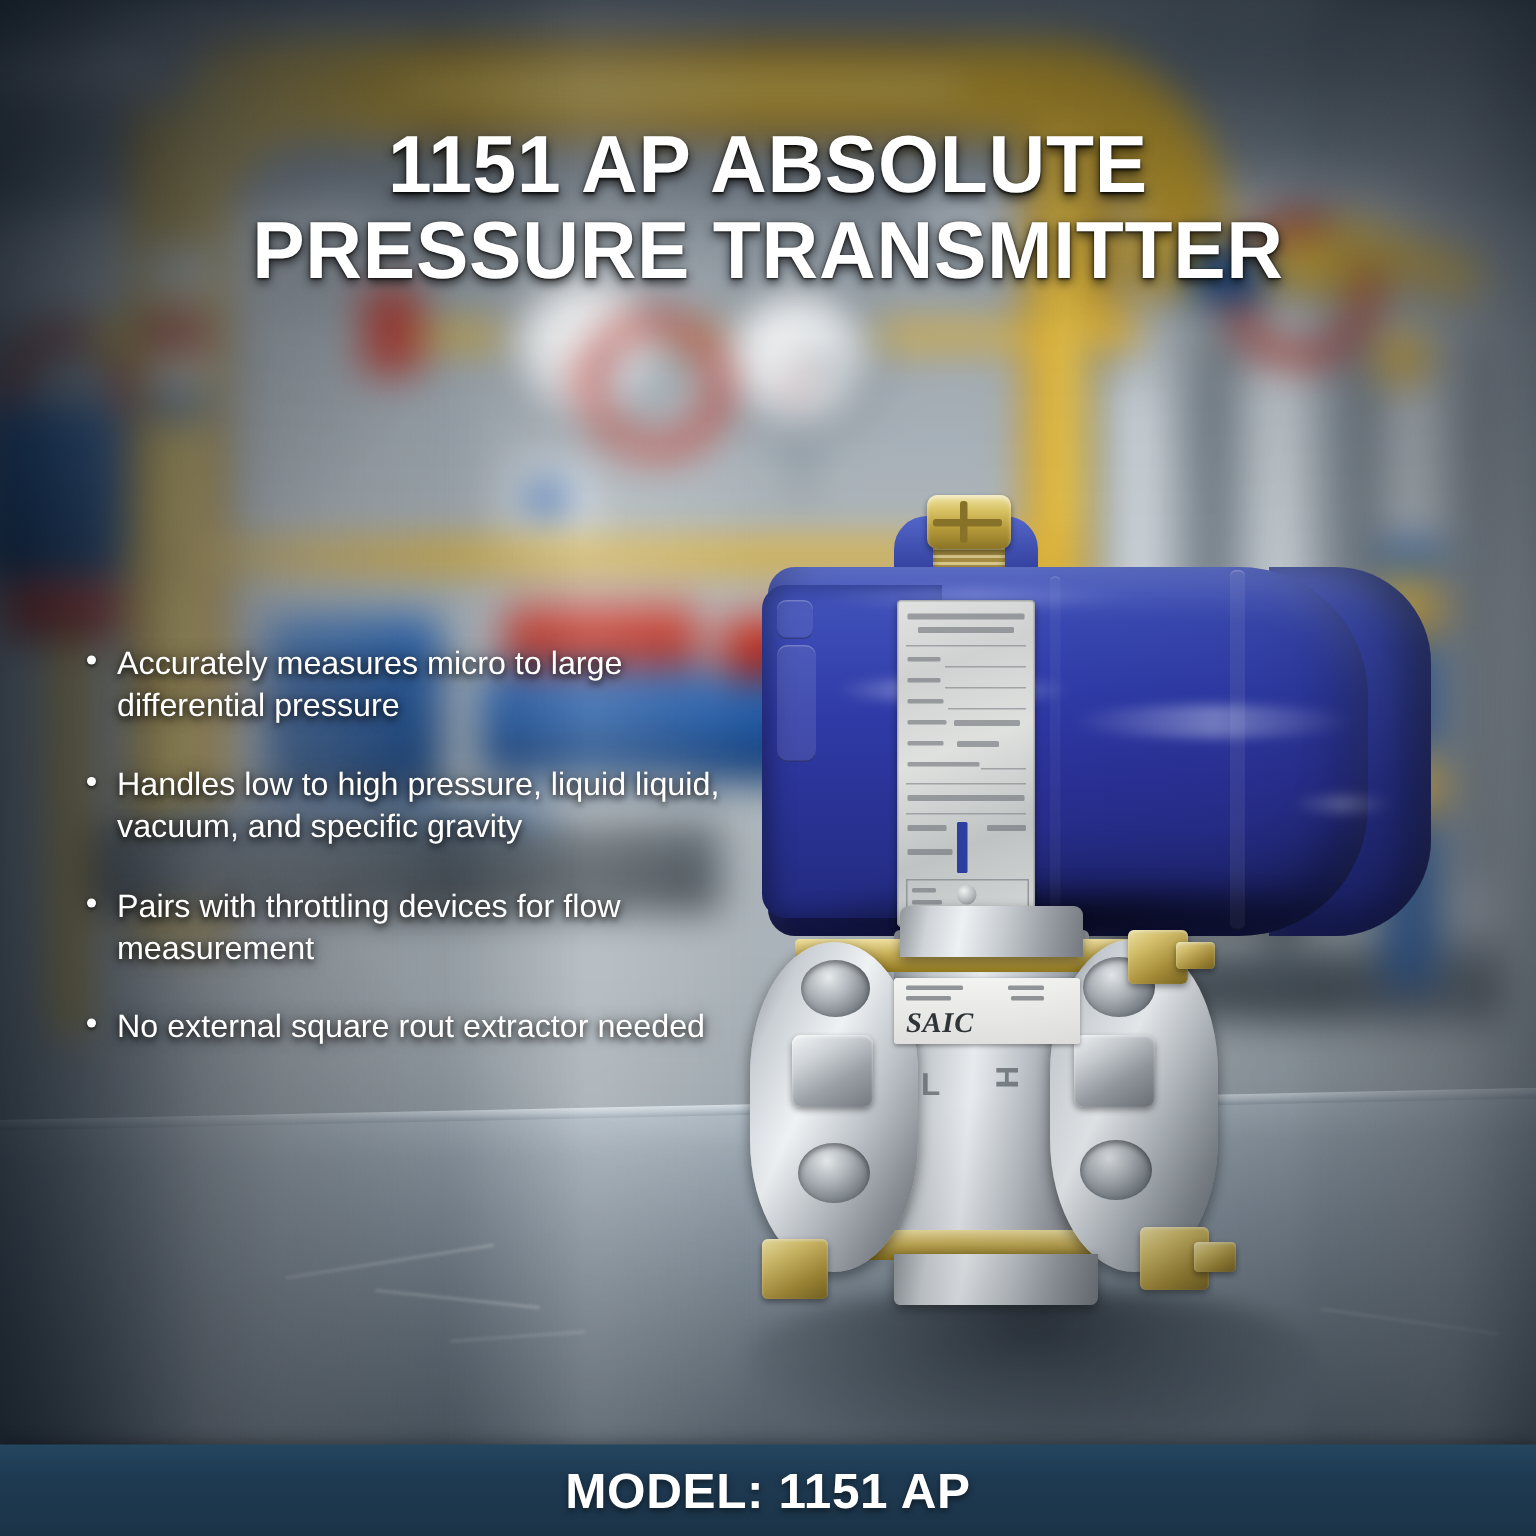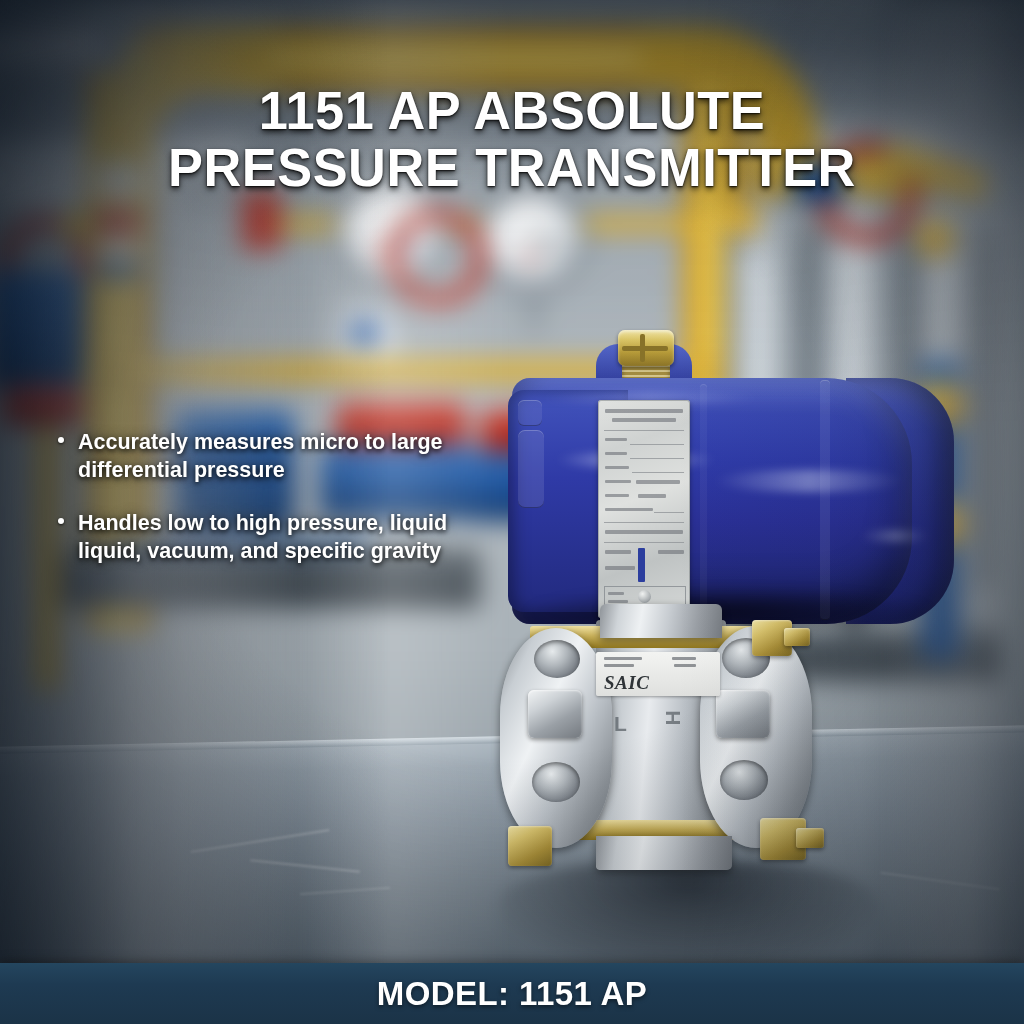--- a/index.html
+++ b/index.html
@@ -161,21 +161,21 @@
     font-weight:bold;font-size:54px;line-height:1.06;letter-spacing:.5px;
     color:#ffffff;text-transform:uppercase;
     text-shadow:0 3px 7px rgba(0,0,0,.75), 0 1px 2px rgba(0,0,0,.85);
     transform:scaleX(.97);}
   .title .ln{display:block;white-space:nowrap;}
 
   .bullets{position:absolute;left:52px;top:428px;width:438px;
     list-style:none;margin:0;padding:0;}
   .bullets li{position:relative;padding-left:26px;margin-bottom:24px;
     font-family:"Liberation Sans","DejaVu Sans",sans-serif;
-    font-size:21.5px;line-height:1.32;color:#ffffff;font-weight:700;
+    font-size:21.5px;line-height:1.32;color:#ffffff;font-weight:400;
     text-shadow:0 2px 5px rgba(0,0,0,.85), 0 0 12px rgba(0,0,0,.55);}
   .bullets li::before{content:"";position:absolute;left:6px;top:9px;
     width:6px;height:6px;border-radius:50%;background:#ffffff;
     box-shadow:0 1px 3px rgba(0,0,0,.8);}
 
   .banner{position:absolute;left:0;right:0;bottom:0;height:61px;
     background:linear-gradient(180deg,#24465f 0%,#1e3a52 35%,#1b3347 100%);
     display:flex;align-items:center;justify-content:center;
     box-shadow:0 -2px 10px rgba(0,0,0,.35);}
   .banner-text{font-family:"Liberation Sans","DejaVu Sans",sans-serif;
@@ -375,19 +375,21 @@
   <div class="vignette"></div>
 
   <div class="title">
     <span class="ln">1151 AP ABSOLUTE</span>
     <span class="ln">PRESSURE TRANSMITTER</span>
   </div>
 
   <ul class="bullets" id="feature-list">
     <li>Accurately measures micro to large differential pressure</li>
     <li>Handles low to high pressure, liquid liquid, vacuum, and specific gravity</li>
+    <li>Pairs with throttling devices for flow measurement</li>
+    <li>No external square rout extractor needed</li>
   </ul>
 
   <div class="banner">
     <span class="banner-text">MODEL: 1151 AP</span>
   </div>
 
 </div>
 
 </body></html>

